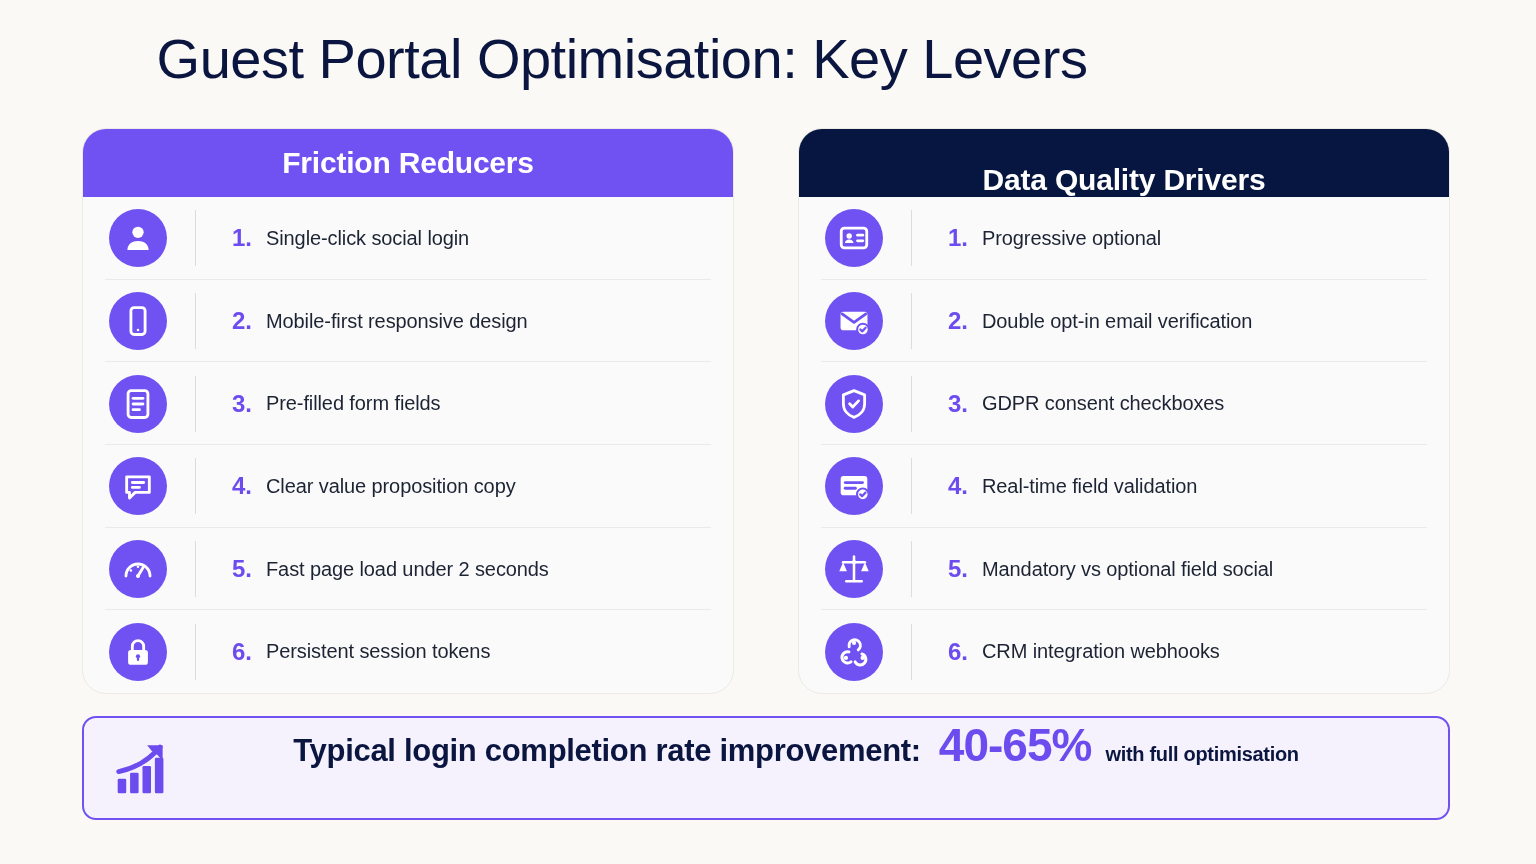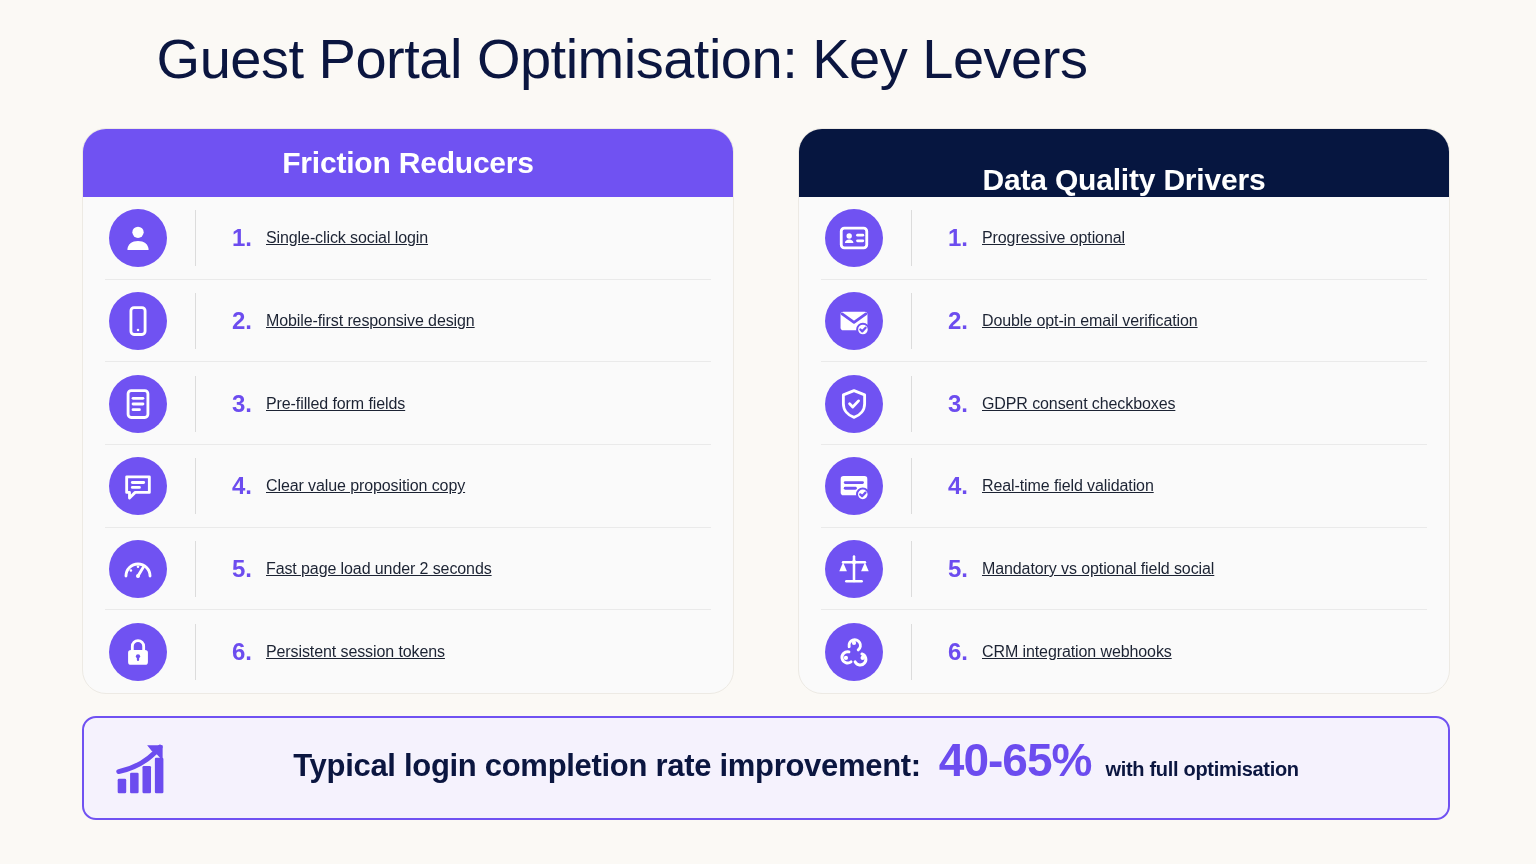--- a/index.html
+++ b/index.html
@@ -115,39 +115,37 @@
   .row-num {
     font-size: 24px;
     font-weight: bold;
     color: #6C4CEF;
     margin-left: 36px;
     width: 34px;
     flex: 0 0 34px;
   }
 
   .row-label {
-    font-size: 16px;
+    font-size: 20px;
     color: #1C2333;
     letter-spacing: -0.1px;
     white-space: nowrap;
-    text-decoration: underline;
   }
 
   
   .banner {
     position: absolute;
     left: 82px;
     top: 716px;
     width: 1368px;
     height: 104px;
     background: #F5F2FD;
     border: 2px solid #7052F2;
     border-radius: 14px;
     display: flex;
-    align-items: center;
   }
 
   .banner-icon {
     margin-left: 28px;
     flex: 0 0 auto;
     display: flex;
     align-items: center;
   }
 
   .banner-text {

